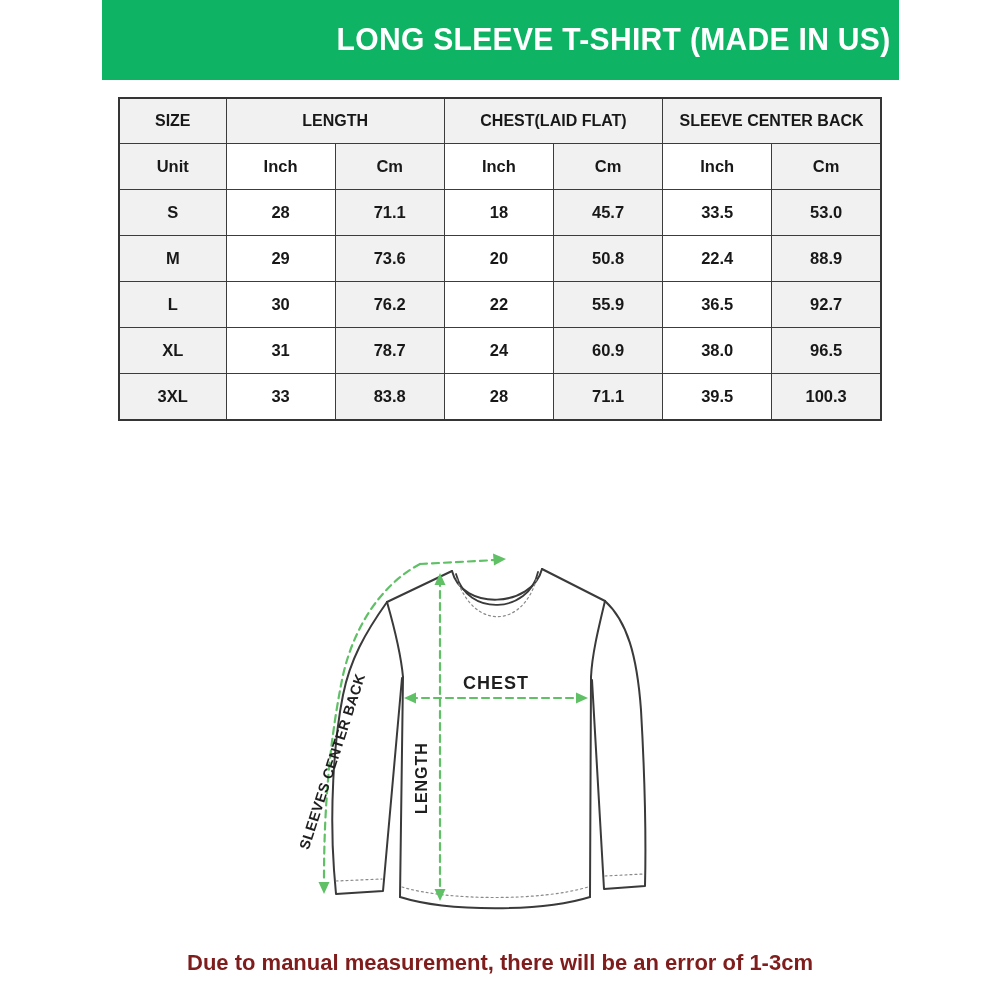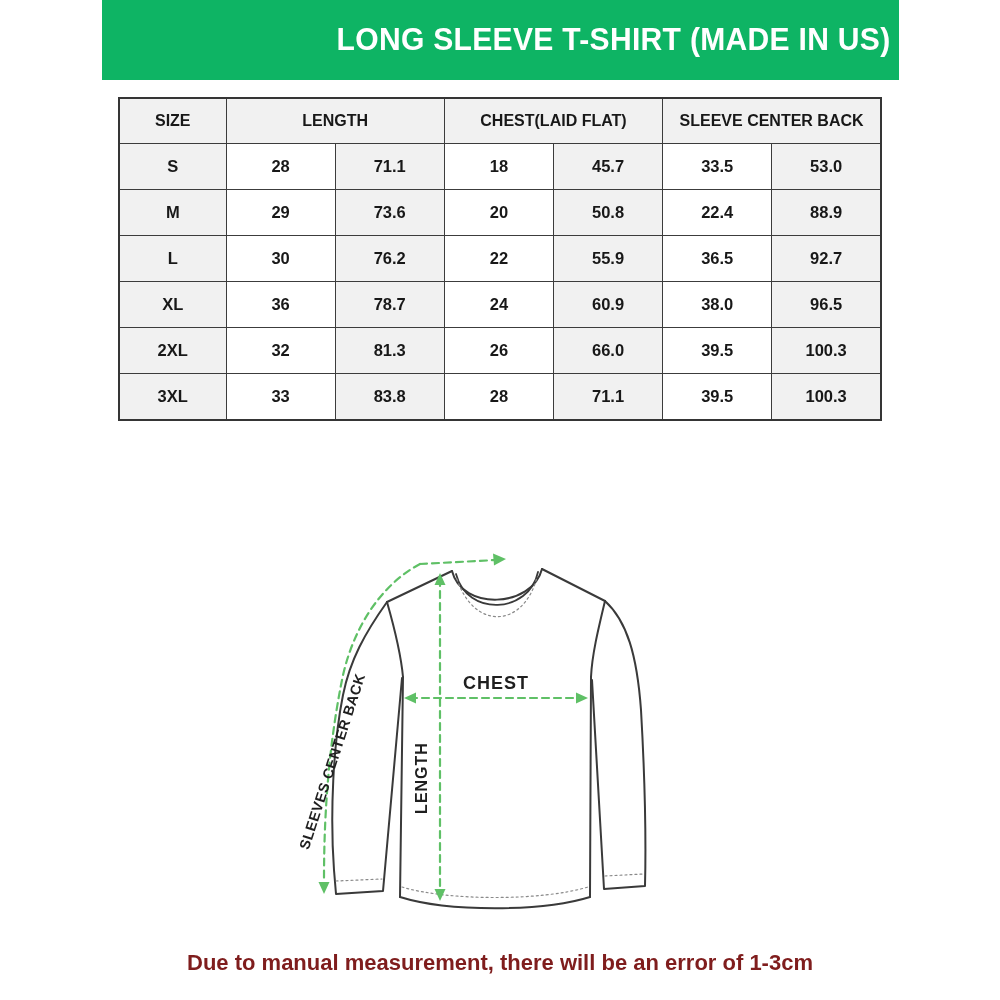--- a/index.html
+++ b/index.html
@@ -61,20 +61,29 @@
       <col>
       <col>
   </colgroup>
   <thead>
     <tr class="group-row">
       <th>SIZE</th>
       <th colspan="2">LENGTH</th>
       <th colspan="2">CHEST(LAID FLAT)</th>
       <th colspan="2">SLEEVE CENTER BACK</th>
     </tr>
+    <tr class="unit-row">
+      <th>Unit</th>
+      <th>Inch</th>
+      <th>Cm</th>
+      <th>Inch</th>
+      <th>Cm</th>
+      <th>Inch</th>
+      <th>Cm</th>
+    </tr>
   </thead>
   <tbody>
       <tr>
         <td>S</td>
         <td>28</td>
         <td>71.1</td>
         <td>18</td>
         <td>45.7</td>
         <td>33.5</td>
         <td>53.0</td>
@@ -92,35 +101,26 @@
         <td>L</td>
         <td>30</td>
         <td>76.2</td>
         <td>22</td>
         <td>55.9</td>
         <td>36.5</td>
         <td>92.7</td>
       </tr>
       <tr>
         <td>XL</td>
-        <td>36</td>
+        <td>31</td>
         <td>78.7</td>
         <td>24</td>
         <td>60.9</td>
         <td>38.0</td>
         <td>96.5</td>
-      </tr>
-      <tr>
-        <td>2XL</td>
-        <td>32</td>
-        <td>81.3</td>
-        <td>26</td>
-        <td>66.0</td>
-        <td>39.5</td>
-        <td>100.3</td>
       </tr>
       <tr>
         <td>3XL</td>
         <td>33</td>
         <td>83.8</td>
         <td>28</td>
         <td>71.1</td>
         <td>39.5</td>
         <td>100.3</td>
       </tr>

